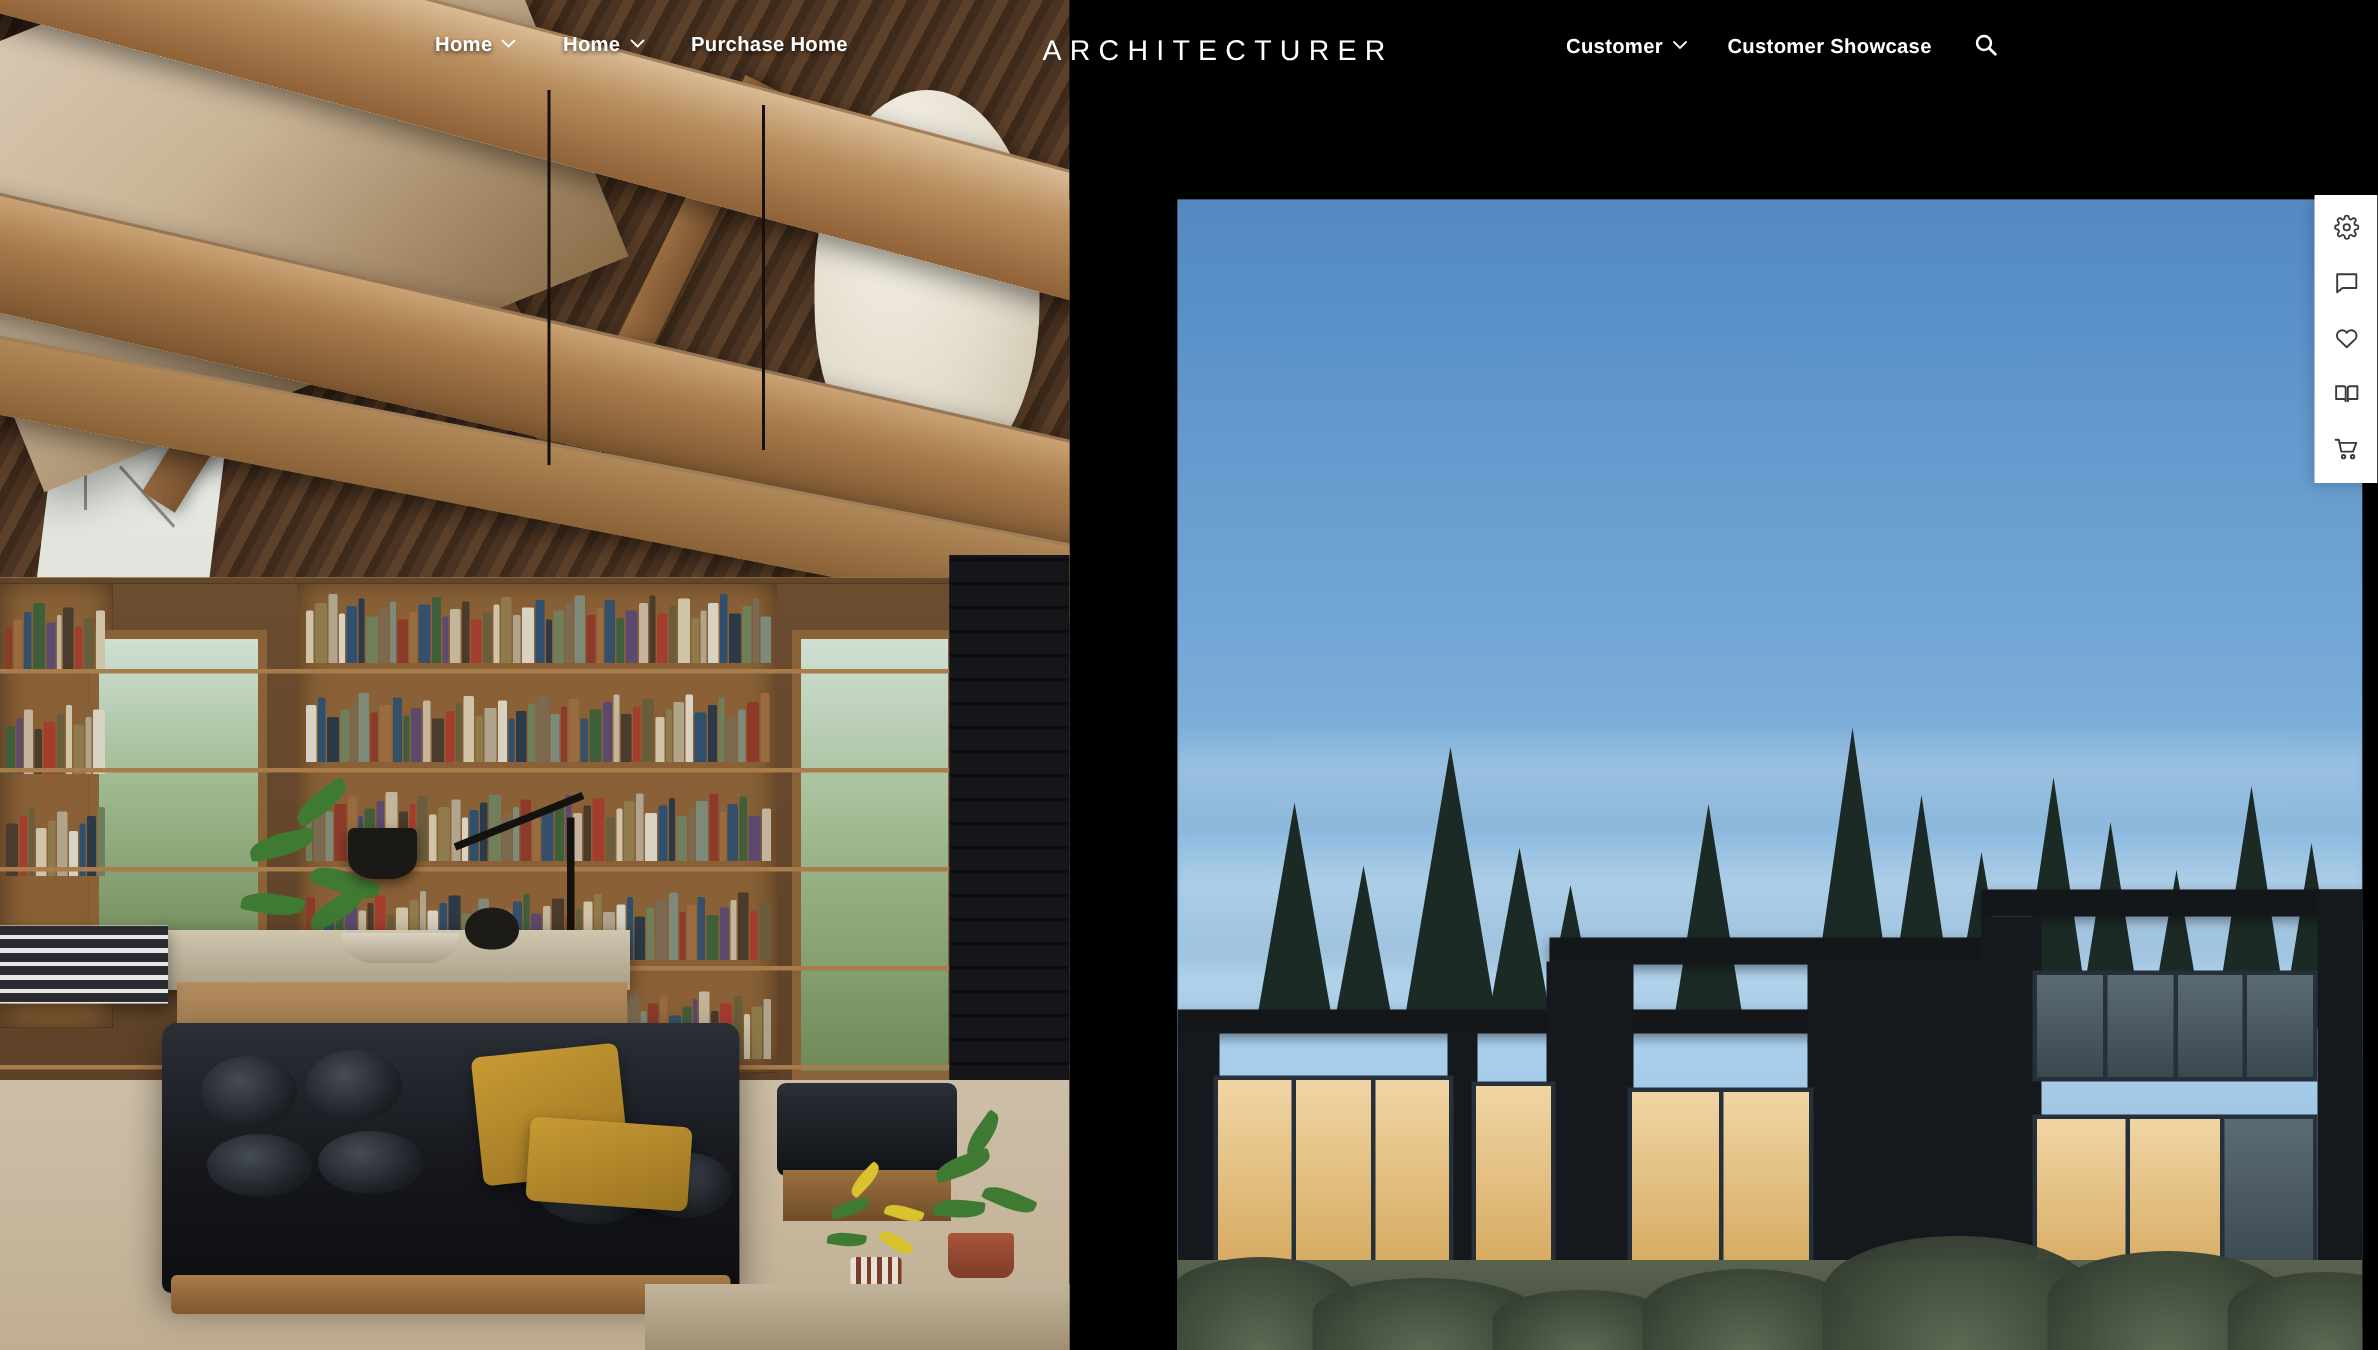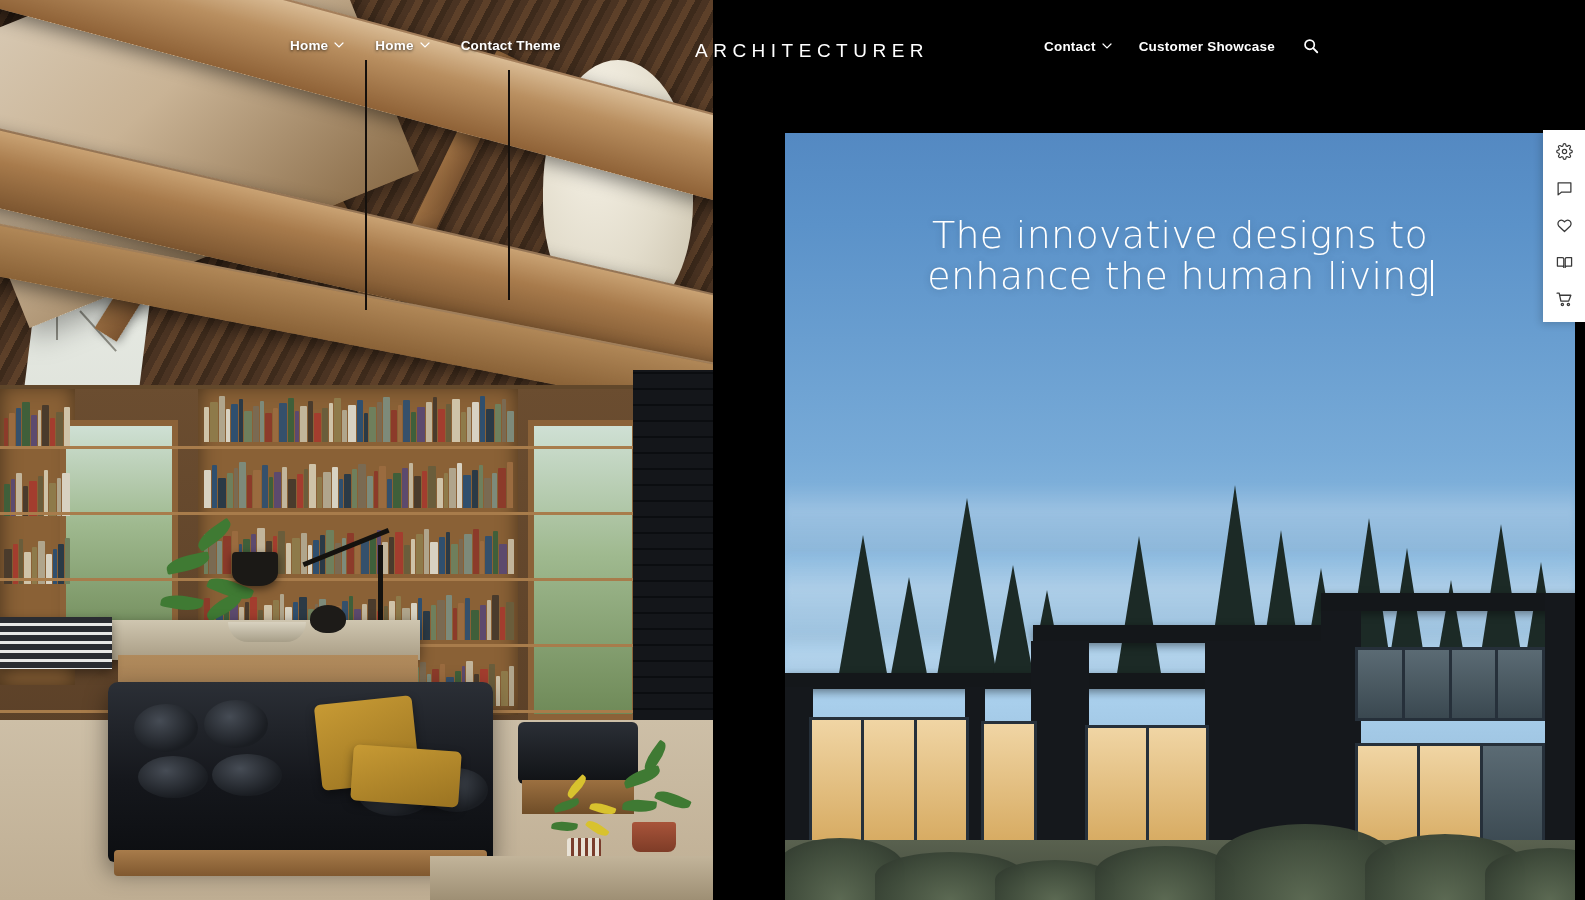--- a/index.html
+++ b/index.html
@@ -176,21 +176,21 @@
   .mug { position:absolute; left:22px; top:48px; width:34px; height:34px;
          background:repeating-linear-gradient(90deg,#e8e2d6 0 4px,#7a3d2c 4px 7px);
          border-radius:3px 3px 6px 6px; }
   .coffee-table {
     position:absolute; left:430px; top:856px; width:300px; height:44px;
     background:linear-gradient(180deg,#c2b49a,#9e8f74);
   }
 
   
   .topnav {
-    position:absolute; left:0; top:16px; width:1480px; height:68px;
+    position:absolute; left:0; top:0; width:1480px; height:68px;
     z-index:40;
     padding-left:12px;
   }
   .nav-black {
     position:absolute; left:713px; top:0; width:872px; height:133px;
     background:#000;
   }
   .nav-left {
     position:absolute; left:290px; top:22px;
     display:flex; align-items:center; gap:32px;
@@ -731,26 +731,20 @@
 
       <div class="shrub" style="left:-10px; width:130px; height:62px;"></div>
       <div class="shrub" style="left:90px;  width:150px; height:48px;"></div>
       <div class="shrub" style="left:210px; width:120px; height:40px;"></div>
       <div class="shrub" style="left:310px; width:140px; height:54px;"></div>
       <div class="shrub" style="left:430px; width:180px; height:76px;"></div>
       <div class="shrub" style="left:580px; width:160px; height:66px;"></div>
       <div class="shrub" style="left:700px; width:130px; height:52px;"></div>
     </div>
 
-    <div class="headline">
-      <span>The innovative designs to</span>
-      <span class="l2">
-        <span>enhance the human  living</span><span class="caret"></span>
-      </span>
-    </div>
   </div>
 
   <div class="topnav">
 
     <div class="nav-left">
       <div class="nav-item">
         <span>Home</span>
         <span class="chev">
           <svg viewBox="0 0 10 10" width="10" height="10">
               <path d="M1 3 L5 7 L9 3" stroke="#fff" stroke-width="1.2" fill="none" stroke-linecap="round"></path>
@@ -761,29 +755,29 @@
       <div class="nav-item">
         <span>Home</span>
         <span class="chev">
           <svg viewBox="0 0 10 10" width="10" height="10">
               <path d="M1 3 L5 7 L9 3" stroke="#fff" stroke-width="1.2" fill="none" stroke-linecap="round"></path>
             </svg>
         </span>
       </div>
 
       <div class="nav-item">
-        <span>Contact Theme</span>
+        <span>Purchase Home</span>
       </div>
     </div>
 
     <div class="brand">ARCHITECTURER</div>
 
     <div class="nav-right">
       <div class="nav-item">
-        <span>Contact</span>
+        <span>Customer</span>
         <span class="chev">
           <svg viewBox="0 0 10 10" width="10" height="10">
               <path d="M1 3 L5 7 L9 3" stroke="#fff" stroke-width="1.2" fill="none" stroke-linecap="round"></path>
             </svg>
         </span>
       </div>
 
       <div class="nav-item">
         <span>Customer Showcase</span>
       </div>

